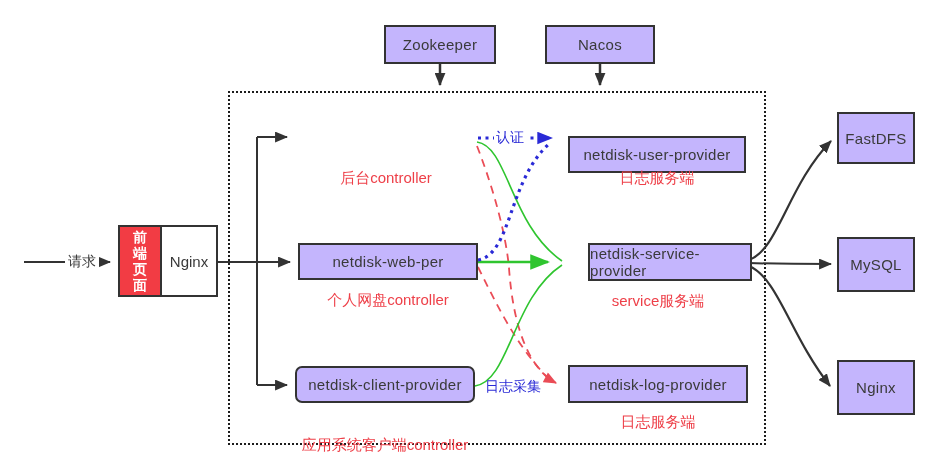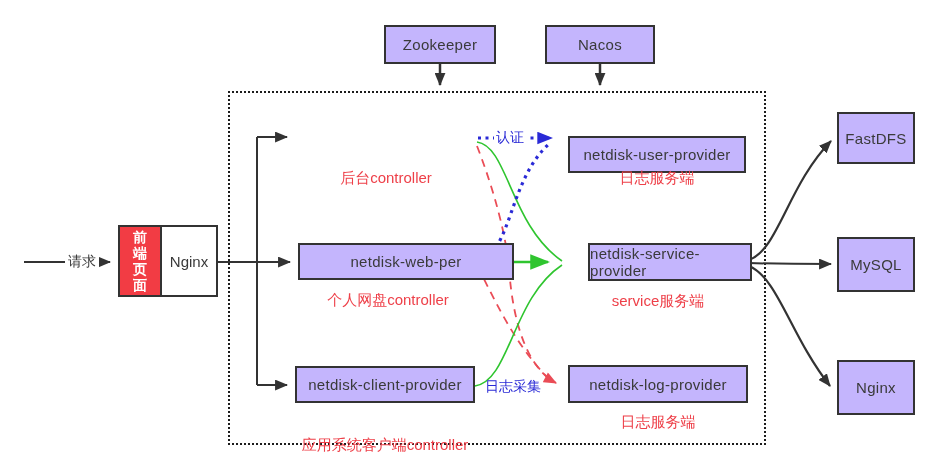--- a/index.html
+++ b/index.html
@@ -102,26 +102,26 @@
       <span>前</span>
       <span>端</span>
       <span>页</span>
       <span>面</span>
     </div>
     <div class="entry-nginx">Nginx</div>
   </div>
 
   <div class="caption" style="left:386px;top:169px;">后台controller</div>
 
-  <div class="node" style="left:298px;top:243px;width:216px;height:37px;">
+  <div class="node" style="left:298px;top:243px;width:180px;height:37px;">
     <span>netdisk-web-per</span>
   </div>
   <div class="caption" style="left:388px;top:291px;">个人网盘controller</div>
 
-  <div class="node" style="left:295px;top:366px;width:180px;height:37px;">
+  <div class="node" style="left:295px;top:366px;width:180px;height:37px;border-radius:7px;">
     <span>netdisk-client-provider</span>
   </div>
   <div class="caption" style="left:385px;top:436px;">应用系统客户端controller</div>
 
   <div class="node" style="left:568px;top:136px;width:178px;height:37px;">
     <span>netdisk-user-provider</span>
   </div>
   <div class="caption" style="left:657px;top:169px;">日志服务端</div>
 
   <div class="node" style="left:588px;top:243px;width:164px;height:38px;">

